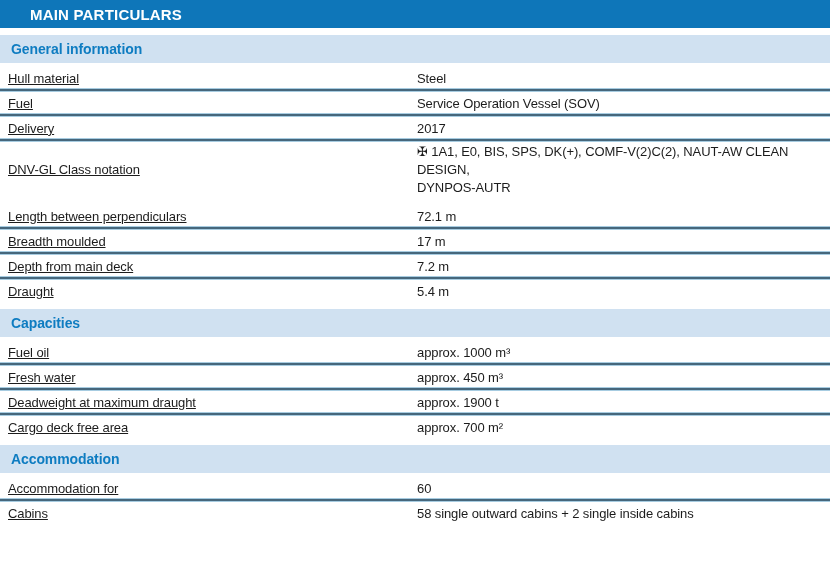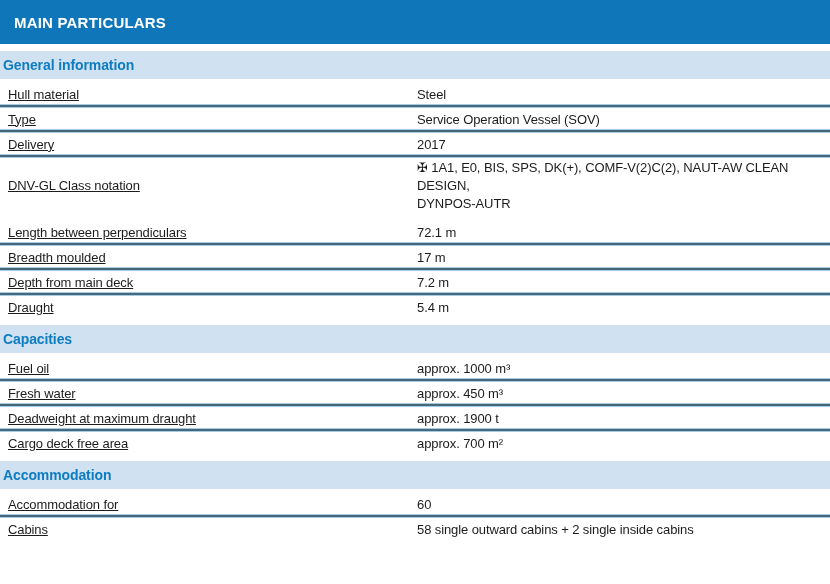--- a/index.html
+++ b/index.html
@@ -16,41 +16,41 @@
   body {
     width: 830px;
     height: 584px;
     overflow: hidden;
     background: #ffffff;
     font-family: "Liberation Sans", "DejaVu Sans", sans-serif;
     color: var(--body-text);
     letter-spacing: -0.1px;
   }
   .header {
-    height: 44px;
+    height: 28px;
     background: var(--header-bg);
     color: var(--header-text);
     display: flex;
     align-items: center;
-    padding-left: 14px;
+    padding-left: 30px;
     font-weight: 700;
     font-size: 15px;
     letter-spacing: 0.2px;
   }
   .section { margin-top: 5px; }
   .section.first { margin-top: 7px; }
   .band {
     height: 28px;
     background: var(--band-bg);
     color: var(--band-text);
     font-weight: 700;
     font-size: 14px;
     display: flex;
     align-items: center;
-    padding-left: 3px;
+    padding-left: 11px;
     margin-bottom: 3px;
   }
   .row {
     display: grid;
     grid-template-columns: 417px 1fr;
     align-items: center;
     min-height: 25px;
     padding: 2px 0;
     position: relative;
     font-size: 13px;
@@ -79,21 +79,21 @@
 <div class="section first">
   <div class="band">
     <span>General information</span>
   </div>
   <div class="rows">
     <div class="row">
       <span class="label">Hull material</span>
       <span class="value">Steel</span>
     </div>
     <div class="row">
-      <span class="label">Type</span>
+      <span class="label">Fuel</span>
       <span class="value">Service Operation Vessel (SOV)</span>
     </div>
     <div class="row">
       <span class="label">Delivery</span>
       <span class="value">2017</span>
     </div>
     <div class="row">
       <span class="label">DNV-GL Class notation</span>
       <span class="value">✠ 1A1, E0, BIS, SPS, DK(+), COMF-V(2)C(2), NAUT-AW CLEAN DESIGN,
 DYNPOS-AUTR</span>

